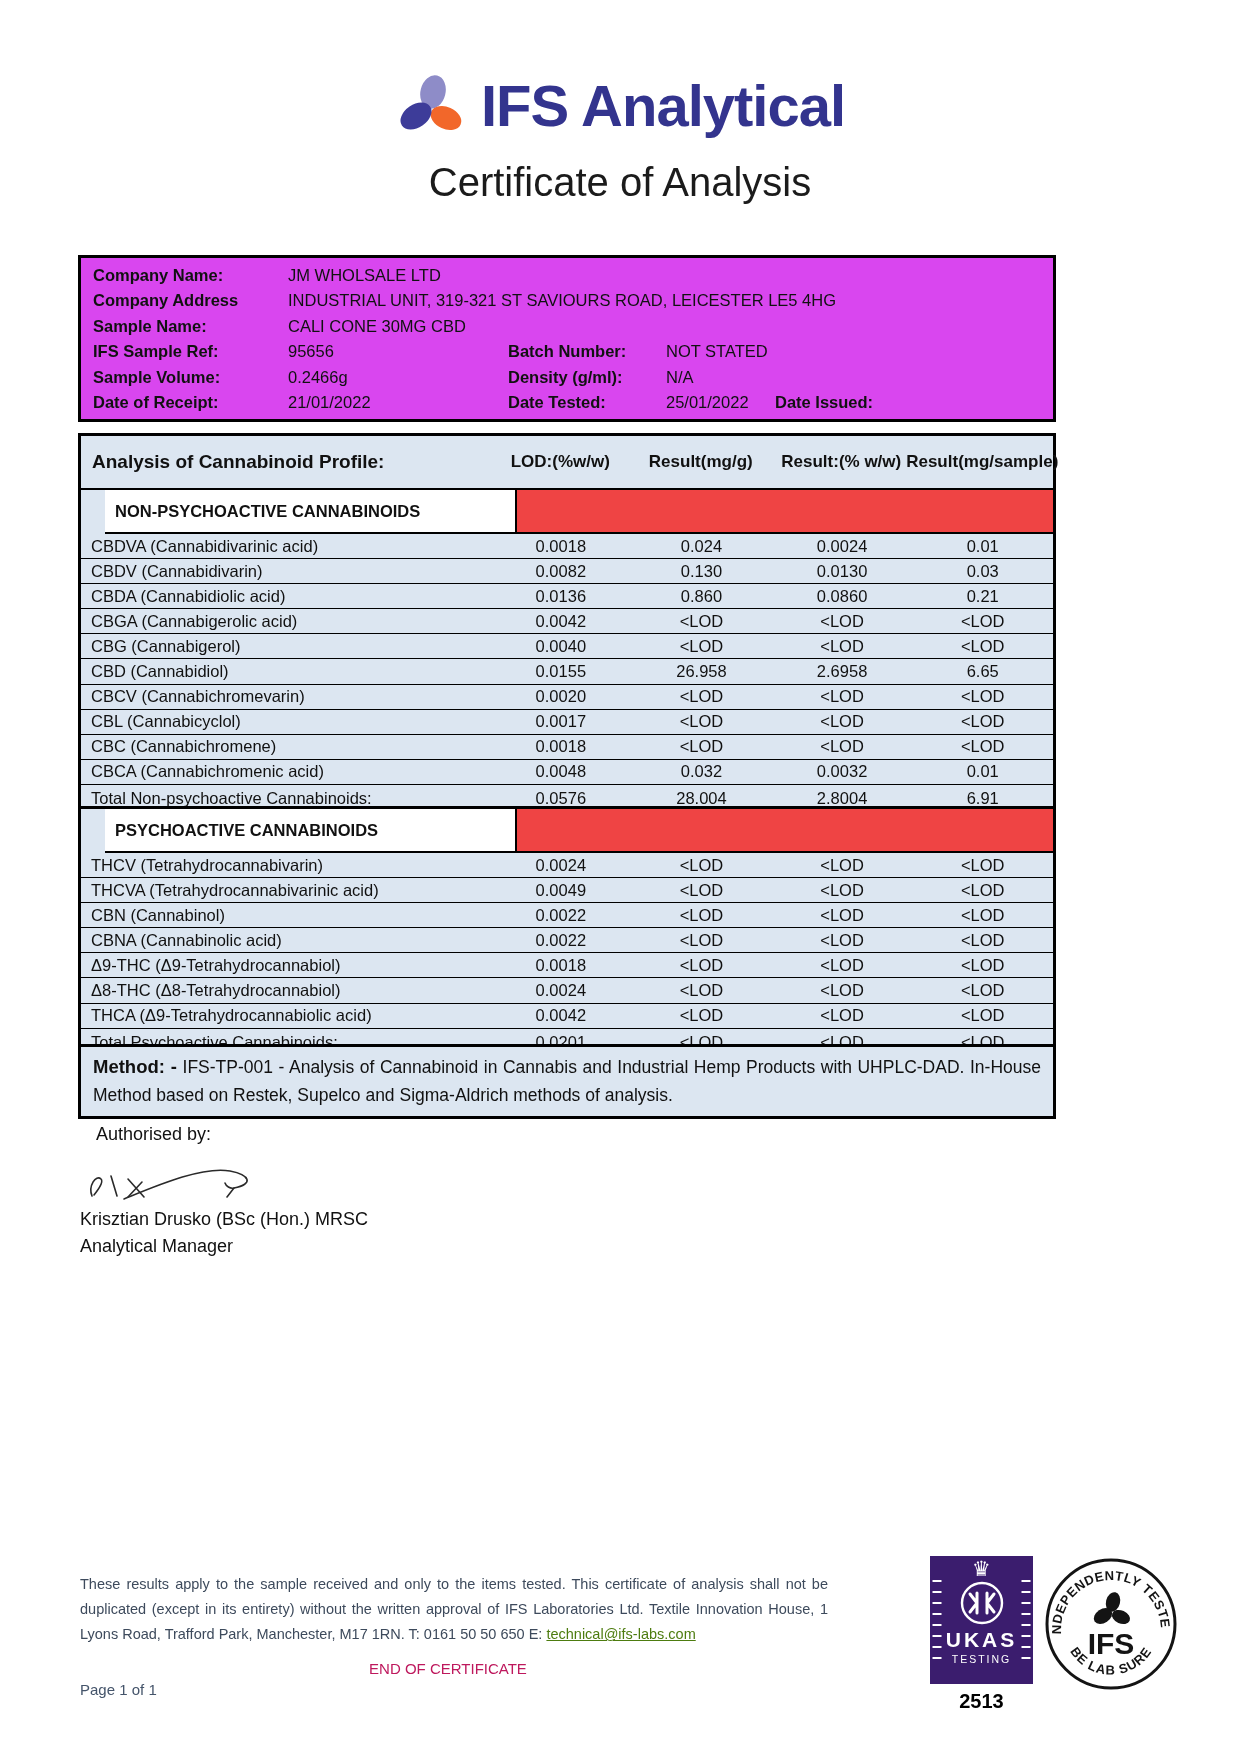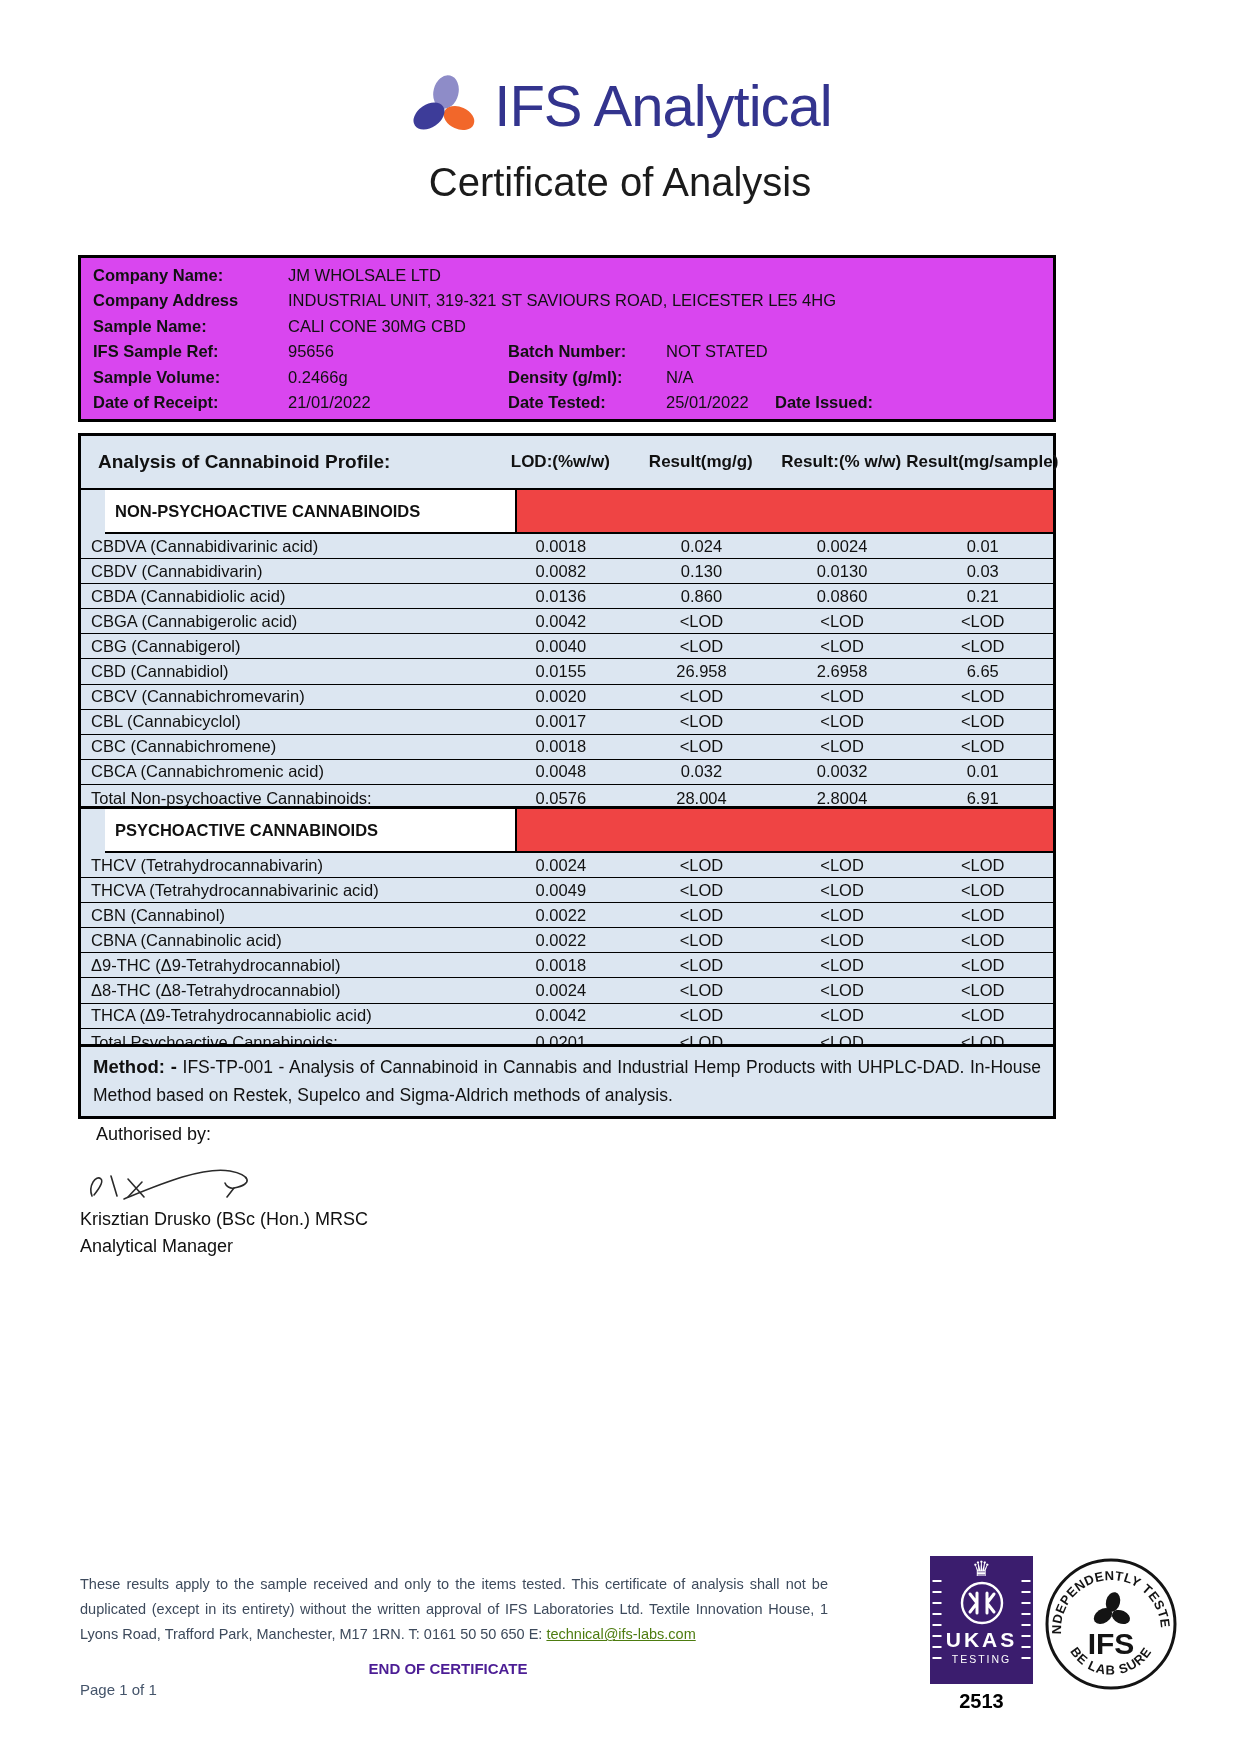--- a/index.html
+++ b/index.html
@@ -2,54 +2,54 @@
 <html><head>
 <meta charset="utf-8">
 <style>
   html,body{margin:0;padding:0;background:#ffffff;}
   .page{
     position:relative;width:1240px;height:1754px;background:#ffffff;
     font-family:"Liberation Sans","DejaVu Sans",sans-serif;color:#111;overflow:hidden;
   }
   
   .brand{position:absolute;top:72px;left:0;width:100%;display:flex;justify-content:center;align-items:center;gap:14px;}
-  .brand-text{font-size:58px;font-weight:normal;color:#33348E;letter-spacing:-1px;}
+  .brand-text{font-size:58px;font-weight:bold;color:#33348E;letter-spacing:-1px;}
   .doc-title{position:absolute;top:160px;left:0;width:100%;text-align:center;font-size:40px;font-weight:400;color:#1b1b1b;}
   
   .info-box{position:absolute;left:78px;top:255px;width:978px;background:#d946ef;border:3px solid #000;box-sizing:border-box;padding:5px 0 4px 0;}
   .info-row{position:relative;height:25.4px;line-height:25.4px;font-size:16.5px;}
   .info-row .lbl{position:absolute;font-weight:bold;}
   .info-row .val{position:absolute;font-weight:normal;}
   .l1{left:12px;} .v1{left:207px;}
   .l2{left:427px;} .v2{left:585px;}
   .l3{left:694px;} .v3{left:840px;margin-top:40px;}
   
   .atable{position:absolute;left:78px;width:978px;border:3px solid #000;box-sizing:border-box;background:#dce6f1;}
   .atable .thead{display:flex;height:54px;border-bottom:2px solid #000;box-sizing:border-box;}
-  .thead .ttitle{width:412px;display:flex;align-items:center;padding-left:17px;box-sizing:border-box;font-weight:bold;font-size:19px;}
+  .thead .ttitle{width:412px;display:flex;align-items:center;padding-left:11px;box-sizing:border-box;font-weight:bold;font-size:19px;}
   .thead .tcol{width:141.5px;display:flex;flex-direction:row;align-items:center;justify-content:center;font-weight:bold;font-size:17px;line-height:1.35;text-align:center;}
   .sect-row{height:44px;background:#ef4444;border-bottom:2px solid #000;box-sizing:border-box;position:relative;margin-left:24px;}
   .sect-cell{position:absolute;left:0;top:0;height:100%;width:412px;background:#ffffff;border-right:2px solid #000;box-sizing:border-box;display:flex;align-items:center;padding-left:10px;font-weight:bold;font-size:16.5px;}
   .trow{display:flex;height:25.1px;border-bottom:1px solid #000;box-sizing:border-box;font-size:16.5px;}
   .trow:last-child{border-bottom:none;}
   .trow .c{display:flex;align-items:center;}
   .trow .name{width:412px;padding-left:10px;box-sizing:border-box;}
   .trow .num{width:141.5px;justify-content:center;}
   .trow.total{height:27px;font-weight:normal;}
   
   .method-box{position:absolute;left:78px;top:1044px;width:978px;background:#dce6f1;border:3px solid #000;box-sizing:border-box;padding:6px 12px 7px 12px;font-size:17.5px;line-height:1.55;text-align:justify;}
   .method-box b{font-size:18.5px;}
   
   .auth-label{position:absolute;left:96px;top:1124px;font-size:18px;}
   .signature{position:absolute;left:84px;top:1152px;}
   .auth-name{position:absolute;left:80px;top:1206px;font-size:18px;line-height:1.5;}
   
   .disclaimer{position:absolute;left:80px;top:1572px;width:748px;font-size:14.5px;line-height:1.74;color:#3d4a5c;text-align:justify;}
   .disclaimer a{color:#4d7c0f;text-decoration:underline;}
-  .end-cert{position:absolute;left:78px;top:1660px;width:740px;text-align:center;font-size:15px;color:#4c1d95;font-weight:bold;}
+  .end-cert{position:absolute;left:78px;top:1660px;width:740px;text-align:center;font-size:15px;color:#be185d;}
   .page-num{position:absolute;left:80px;top:1681px;font-size:15px;color:#44546a;}
   .ukas{position:absolute;left:930px;top:1556px;width:103px;height:128px;background:#3B1D6E;color:#fff;}
   .ukas-inner{position:relative;width:100%;height:100%;display:flex;flex-direction:column;align-items:center;}
   .ukas-crown{font-size:21px;line-height:22px;margin-top:2px;}
   .ukas-name{font-size:21px;font-weight:bold;letter-spacing:3px;margin-top:2px;}
   .ukas-sub{font-size:10.5px;letter-spacing:2px;margin-top:1px;}
   .ukas-num{position:absolute;left:930px;top:1690px;width:103px;text-align:center;font-size:20px;font-weight:bold;color:#000;}
   .seal{position:absolute;left:1043px;top:1556px;}
 </style>
 </head>

